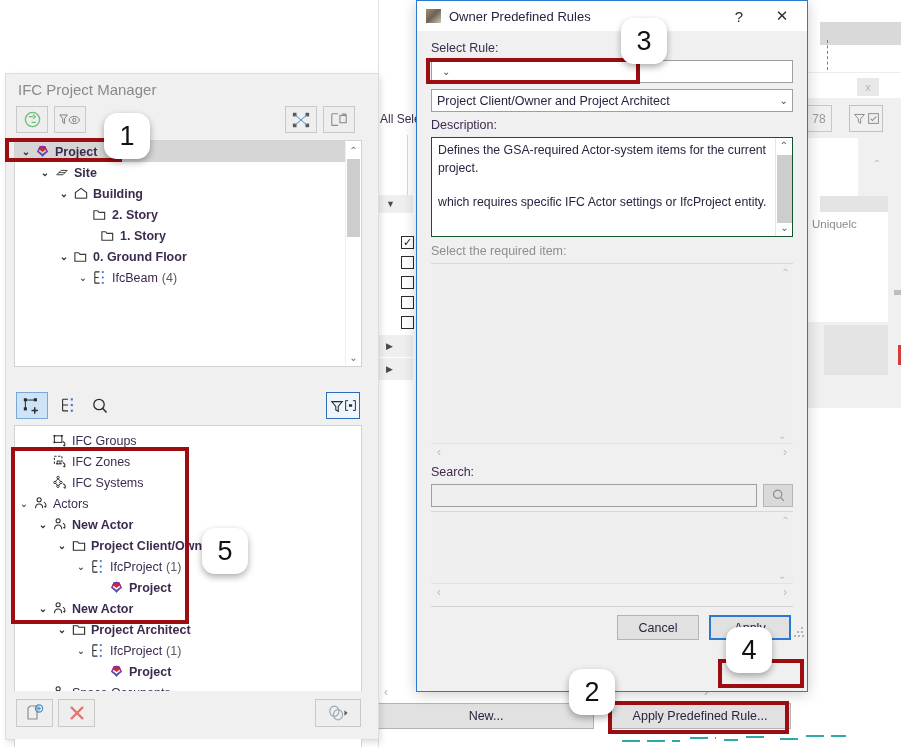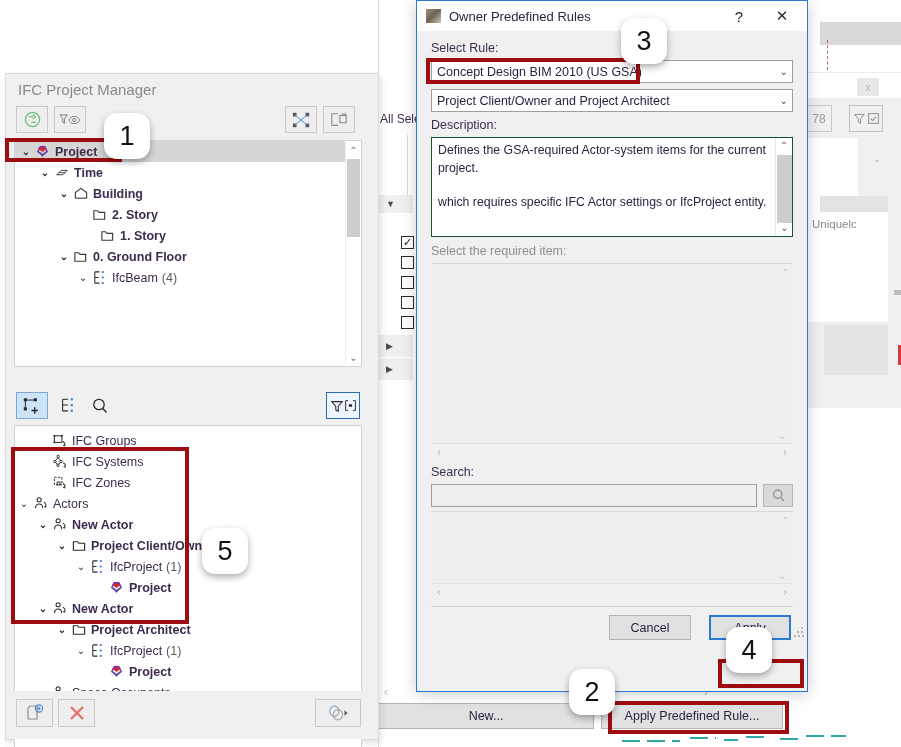--- a/index.html
+++ b/index.html
@@ -252,38 +252,38 @@
     flex:1; height:23px; background:#efefef; border:1px solid #9f9f9f;
     font-size:12.5px; padding:0 5px; color:#2b2340; font-family:inherit;
   }
   .searchbtn {
     width:30px; height:23px; background:#d9d9d9; border:1px solid #b6b6b6;
     display:flex; align-items:center; justify-content:center;
   }
 
   .dlg-sep { height:1px; background:#d2d2d2; margin:6px 14px 0 14px; }
   .dlg-footer {
-    display:flex; justify-content:flex-end; gap:18px;
+    display:flex; justify-content:flex-end; gap:10px;
     padding:8px 16px 0 0; position:relative;
   }
   .dbtn {
     width:82px; height:25px; background:#e1e1e1; border:1px solid #b4b4b4;
     font-size:12.5px; color:#2b2340; display:flex; align-items:center;
     justify-content:center; font-family:inherit;
   }
   .dbtn.default { border:2px solid #2b7ad1; background:#e1e1e1; }
   .grip {
     position:absolute; right:3px; bottom:3px; width:10px; height:10px;
   }
   .grip i { position:absolute; width:2px; height:2px; background:#b4b4b4; }
 
   
   .bottom-row {
     position:absolute; left:378px; top:703px; width:430px; height:26px;
-    display:flex; gap:7px;align-items:center;
+    display:flex; gap:15px;align-items:center;
   }
   .wbtn {
     height:26px; background:#e1e1e1; border:1px solid #b4b4b4;
     font-size:12.5px; color:#2b2340; display:flex; align-items:center;
     justify-content:center; font-family:inherit;
   }
   .teal-dash {
     position:absolute; left:620px; top:735px; width:230px; height:8px;
   }
 
@@ -411,21 +411,21 @@
 
     </div>
           <div class="trow bold" style="padding-left:23px">
       <span class="chev">⌄</span>
       <span class="tico">
               <svg width="16" height="14" viewBox="0 0 16 16">
                 <path d="M2 10 L7 5 L14 5 L9 10 z" fill="none" stroke="#3a3a3a" stroke-width="1.1"></path>
                 <path d="M4.5 7.6 L11.5 7.6" stroke="#3a3a3a" stroke-width="1"></path>
               </svg>
             </span>
-      <span class="tlabel">Time</span>
+      <span class="tlabel">Site</span>
 
     </div>
           <div class="trow bold" style="padding-left:42px">
       <span class="chev">⌄</span>
       <span class="tico">
               <svg width="16" height="15" viewBox="0 0 16 16">
                 <path d="M2 13 L2 7 L8 2.5 L14 7 L14 13" fill="none" stroke="#3a3a3a" stroke-width="1.2"></path>
                 <path d="M2 13 L14 13" stroke="#3a3a3a" stroke-width="1.2"></path>
               </svg>
             </span>
@@ -531,43 +531,43 @@
                 <path d="M11 9 c2 1 2.6 2.8 2 4.6 l-1.6-.6" fill="none" stroke="#2b2b2b" stroke-width="1.1"></path>
               </svg>
             </span>
       <span class="tlabel">IFC Groups</span>
 
     </div>
           <div class="trow" style="padding-left:21px">
       <span class="chev"></span>
       <span class="tico">
               <svg width="16" height="15" viewBox="0 0 16 16">
+                <rect x="2" y="2.5" width="8" height="8" fill="none" stroke="#2b2b2b" stroke-width="1.1" stroke-dasharray="2.4 1.6"></rect>
+                <rect x="5" y="7.5" width="3" height="3" fill="none" stroke="#2b2b2b" stroke-width="1"></rect>
+                <path d="M11 9 c2 1 2.6 2.8 2 4.6 l-1.6-.6" fill="none" stroke="#2b2b2b" stroke-width="1.1"></path>
+              </svg>
+            </span>
+      <span class="tlabel">IFC Zones</span>
+
+    </div>
+          <div class="trow" style="padding-left:21px">
+      <span class="chev"></span>
+      <span class="tico">
+              <svg width="16" height="15" viewBox="0 0 16 16">
                 <circle cx="6" cy="2.6" r="1.3" fill="none" stroke="#2b2b2b" stroke-width="1"></circle>
                 <circle cx="2.6" cy="8" r="1.3" fill="none" stroke="#2b2b2b" stroke-width="1"></circle>
                 <circle cx="9" cy="8" r="1.3" fill="none" stroke="#2b2b2b" stroke-width="1"></circle>
                 <circle cx="5.8" cy="12" r="1.3" fill="none" stroke="#2b2b2b" stroke-width="1"></circle>
                 <path d="M6 4 L3 6.8 M6 4 L8.6 6.8 M3.4 9.2 L5.2 10.9 M8.6 9.2 L6.6 10.9" stroke="#2b2b2b" stroke-width="1"></path>
                 <path d="M11.4 9.4 c2 1 2.6 2.8 2 4.6 l-1.6-.6" fill="none" stroke="#2b2b2b" stroke-width="1.1"></path>
               </svg>
             </span>
       <span class="tlabel">IFC Systems</span>
 
     </div>
-          <div class="trow" style="padding-left:21px">
-      <span class="chev"></span>
-      <span class="tico">
-              <svg width="16" height="15" viewBox="0 0 16 16">
-                <rect x="2" y="2.5" width="8" height="8" fill="none" stroke="#2b2b2b" stroke-width="1.1" stroke-dasharray="2.4 1.6"></rect>
-                <rect x="5" y="7.5" width="3" height="3" fill="none" stroke="#2b2b2b" stroke-width="1"></rect>
-                <path d="M11 9 c2 1 2.6 2.8 2 4.6 l-1.6-.6" fill="none" stroke="#2b2b2b" stroke-width="1.1"></path>
-              </svg>
-            </span>
-      <span class="tlabel">IFC Zones</span>
-
-    </div>
           <div class="trow" style="padding-left:2px">
       <span class="chev">⌄</span>
       <span class="tico">
               <svg width="16" height="15" viewBox="0 0 16 16">
                 <circle cx="6" cy="4" r="2.2" fill="none" stroke="#2b2b2b" stroke-width="1.1"></circle>
                 <path d="M2.2 13 c0-3 1.8-4.4 3.8-4.4 s3.8 1.4 3.8 4.4" fill="none" stroke="#2b2b2b" stroke-width="1.1"></path>
                 <path d="M11 6.5 c2 1 2.6 3.2 2 5.2 l-1.6-.6" fill="none" stroke="#2b2b2b" stroke-width="1.1"></path>
               </svg>
             </span>
       <span class="tlabel">Actors</span>
@@ -724,21 +724,20 @@
       <div class="dlg-title">Owner Predefined Rules</div>
       <div class="dlg-help">?</div>
       <div class="dlg-close">✕</div>
     </div>
 
     <div class="dlg-body">
 
       <div class="fld-label">Select Rule:</div>
 
       <div class="combo">
-        <span class="cv">Concept Design BIM 2010 (US GSA)</span>
         <span class="carr">⌄</span>
       </div>
 
       <div class="combo">
         <span class="cv">Project Client/Owner and Project Architect</span>
         <span class="carr">⌄</span>
       </div>
 
       <div class="fld-label" style="margin-top:6px;">Description:</div>
 

